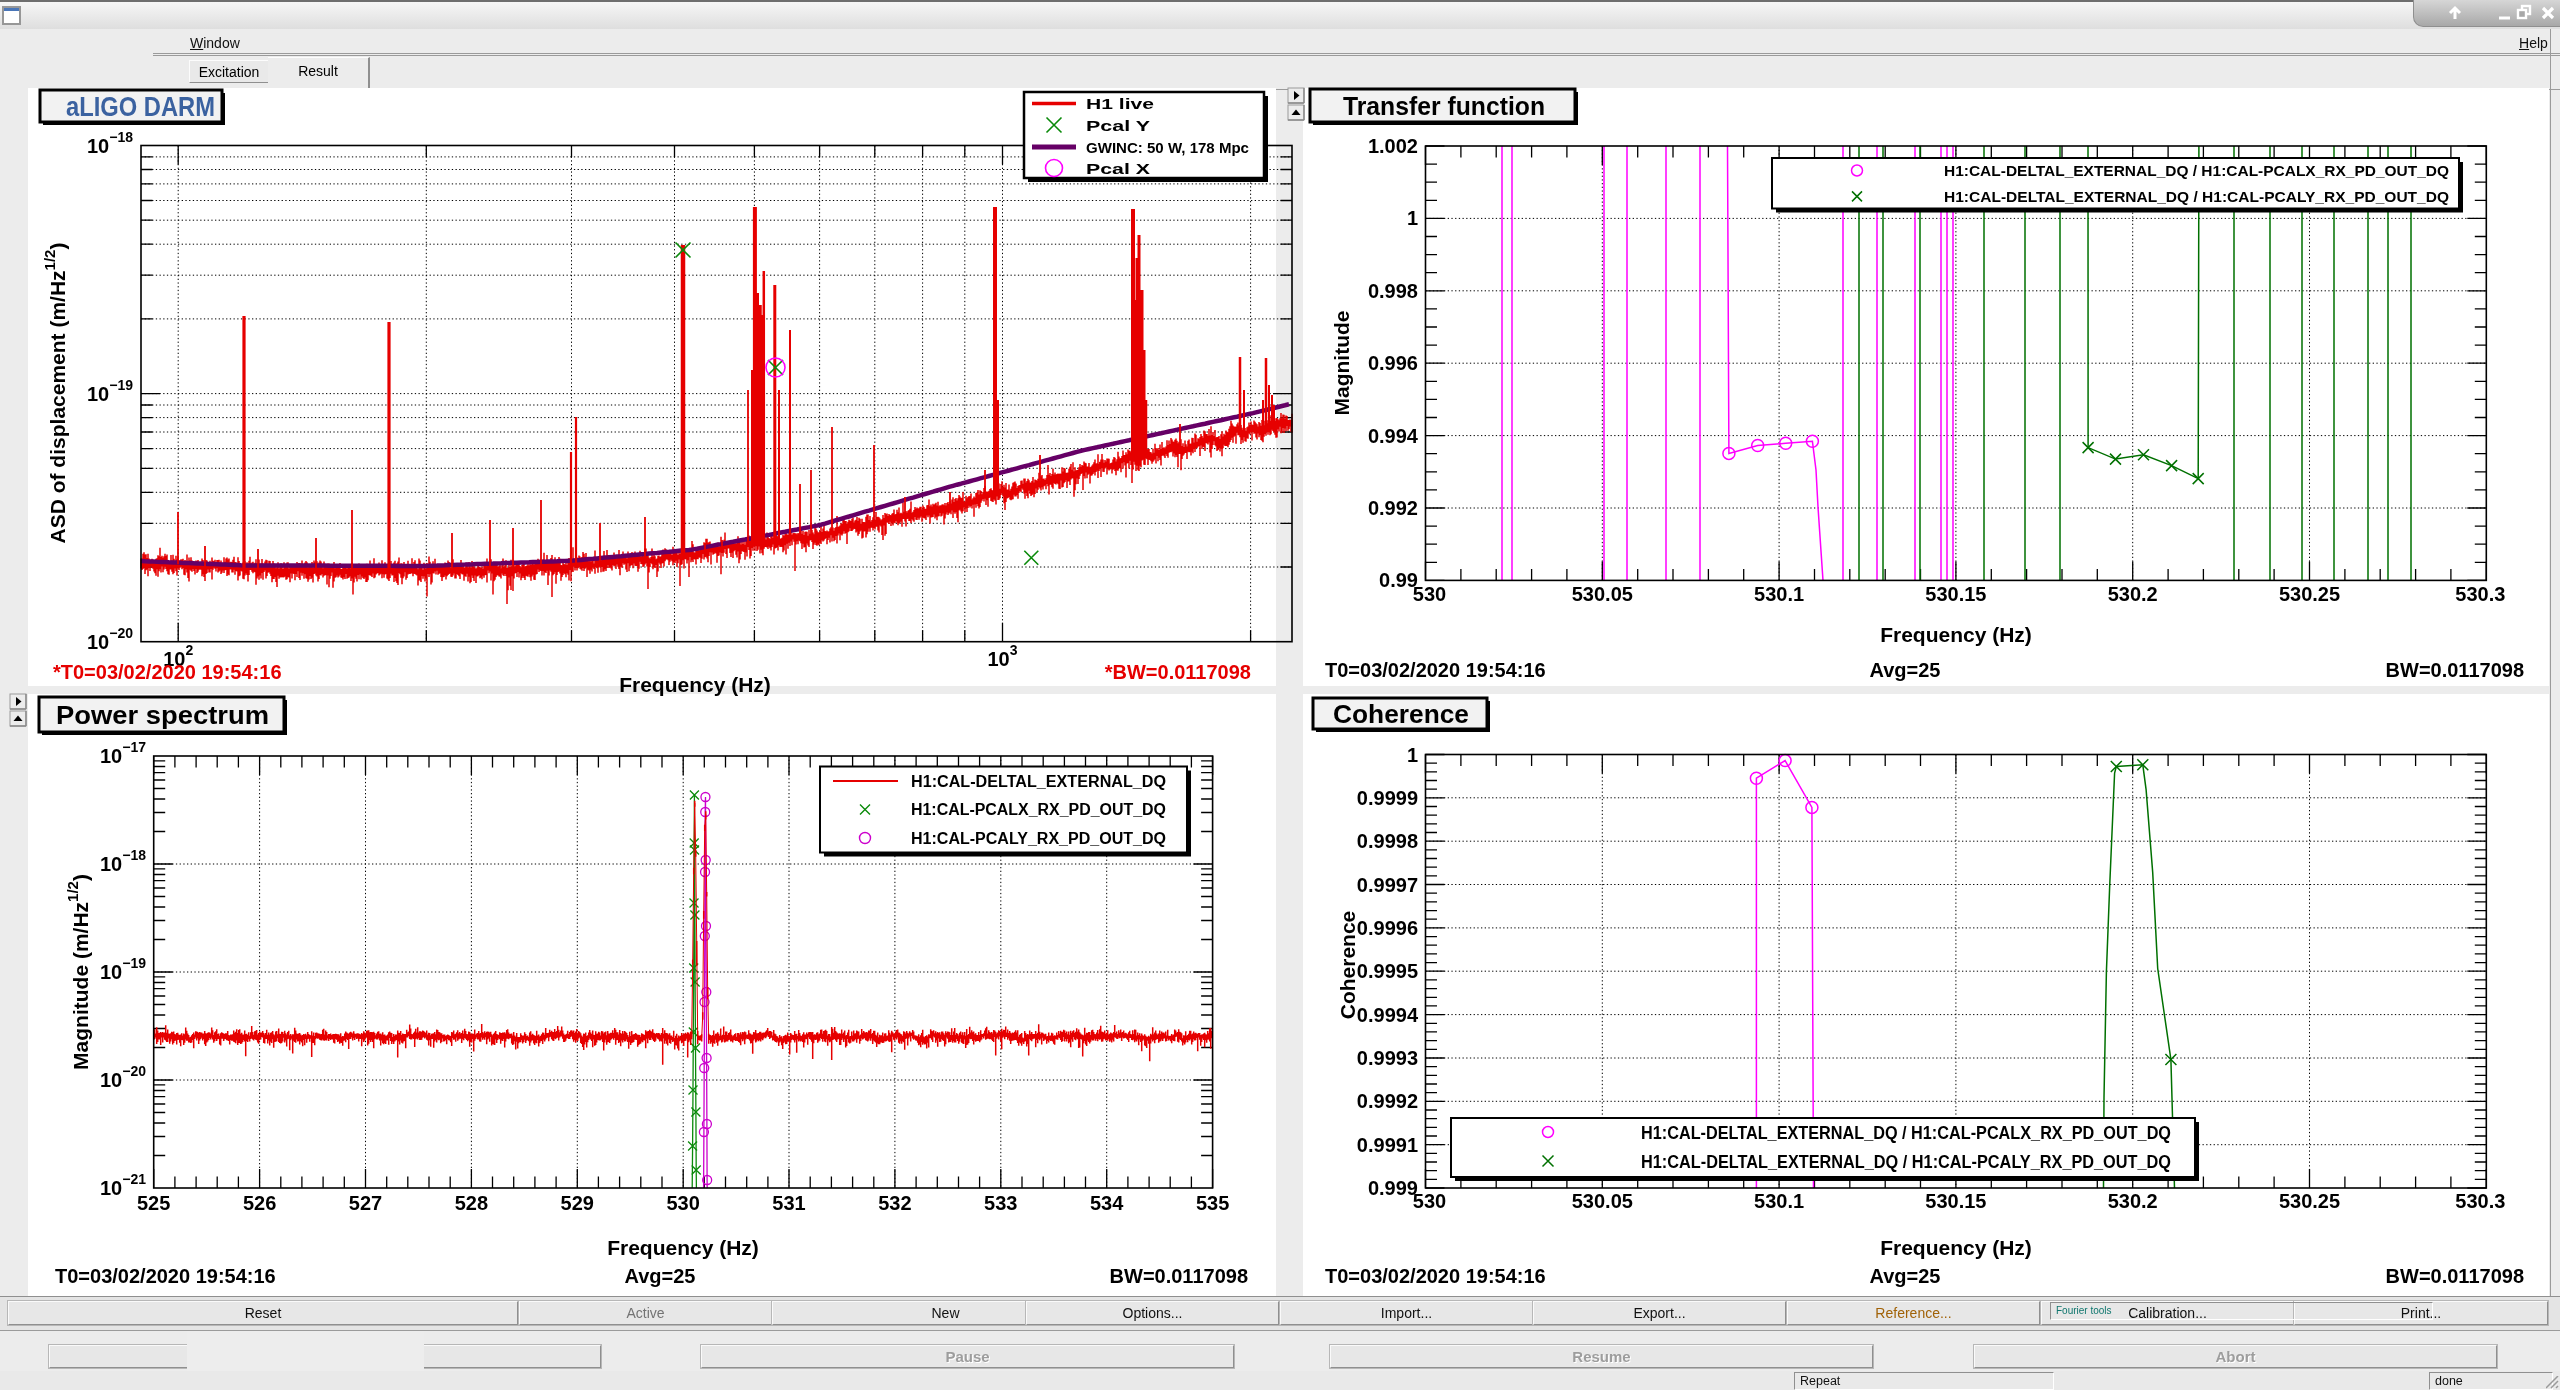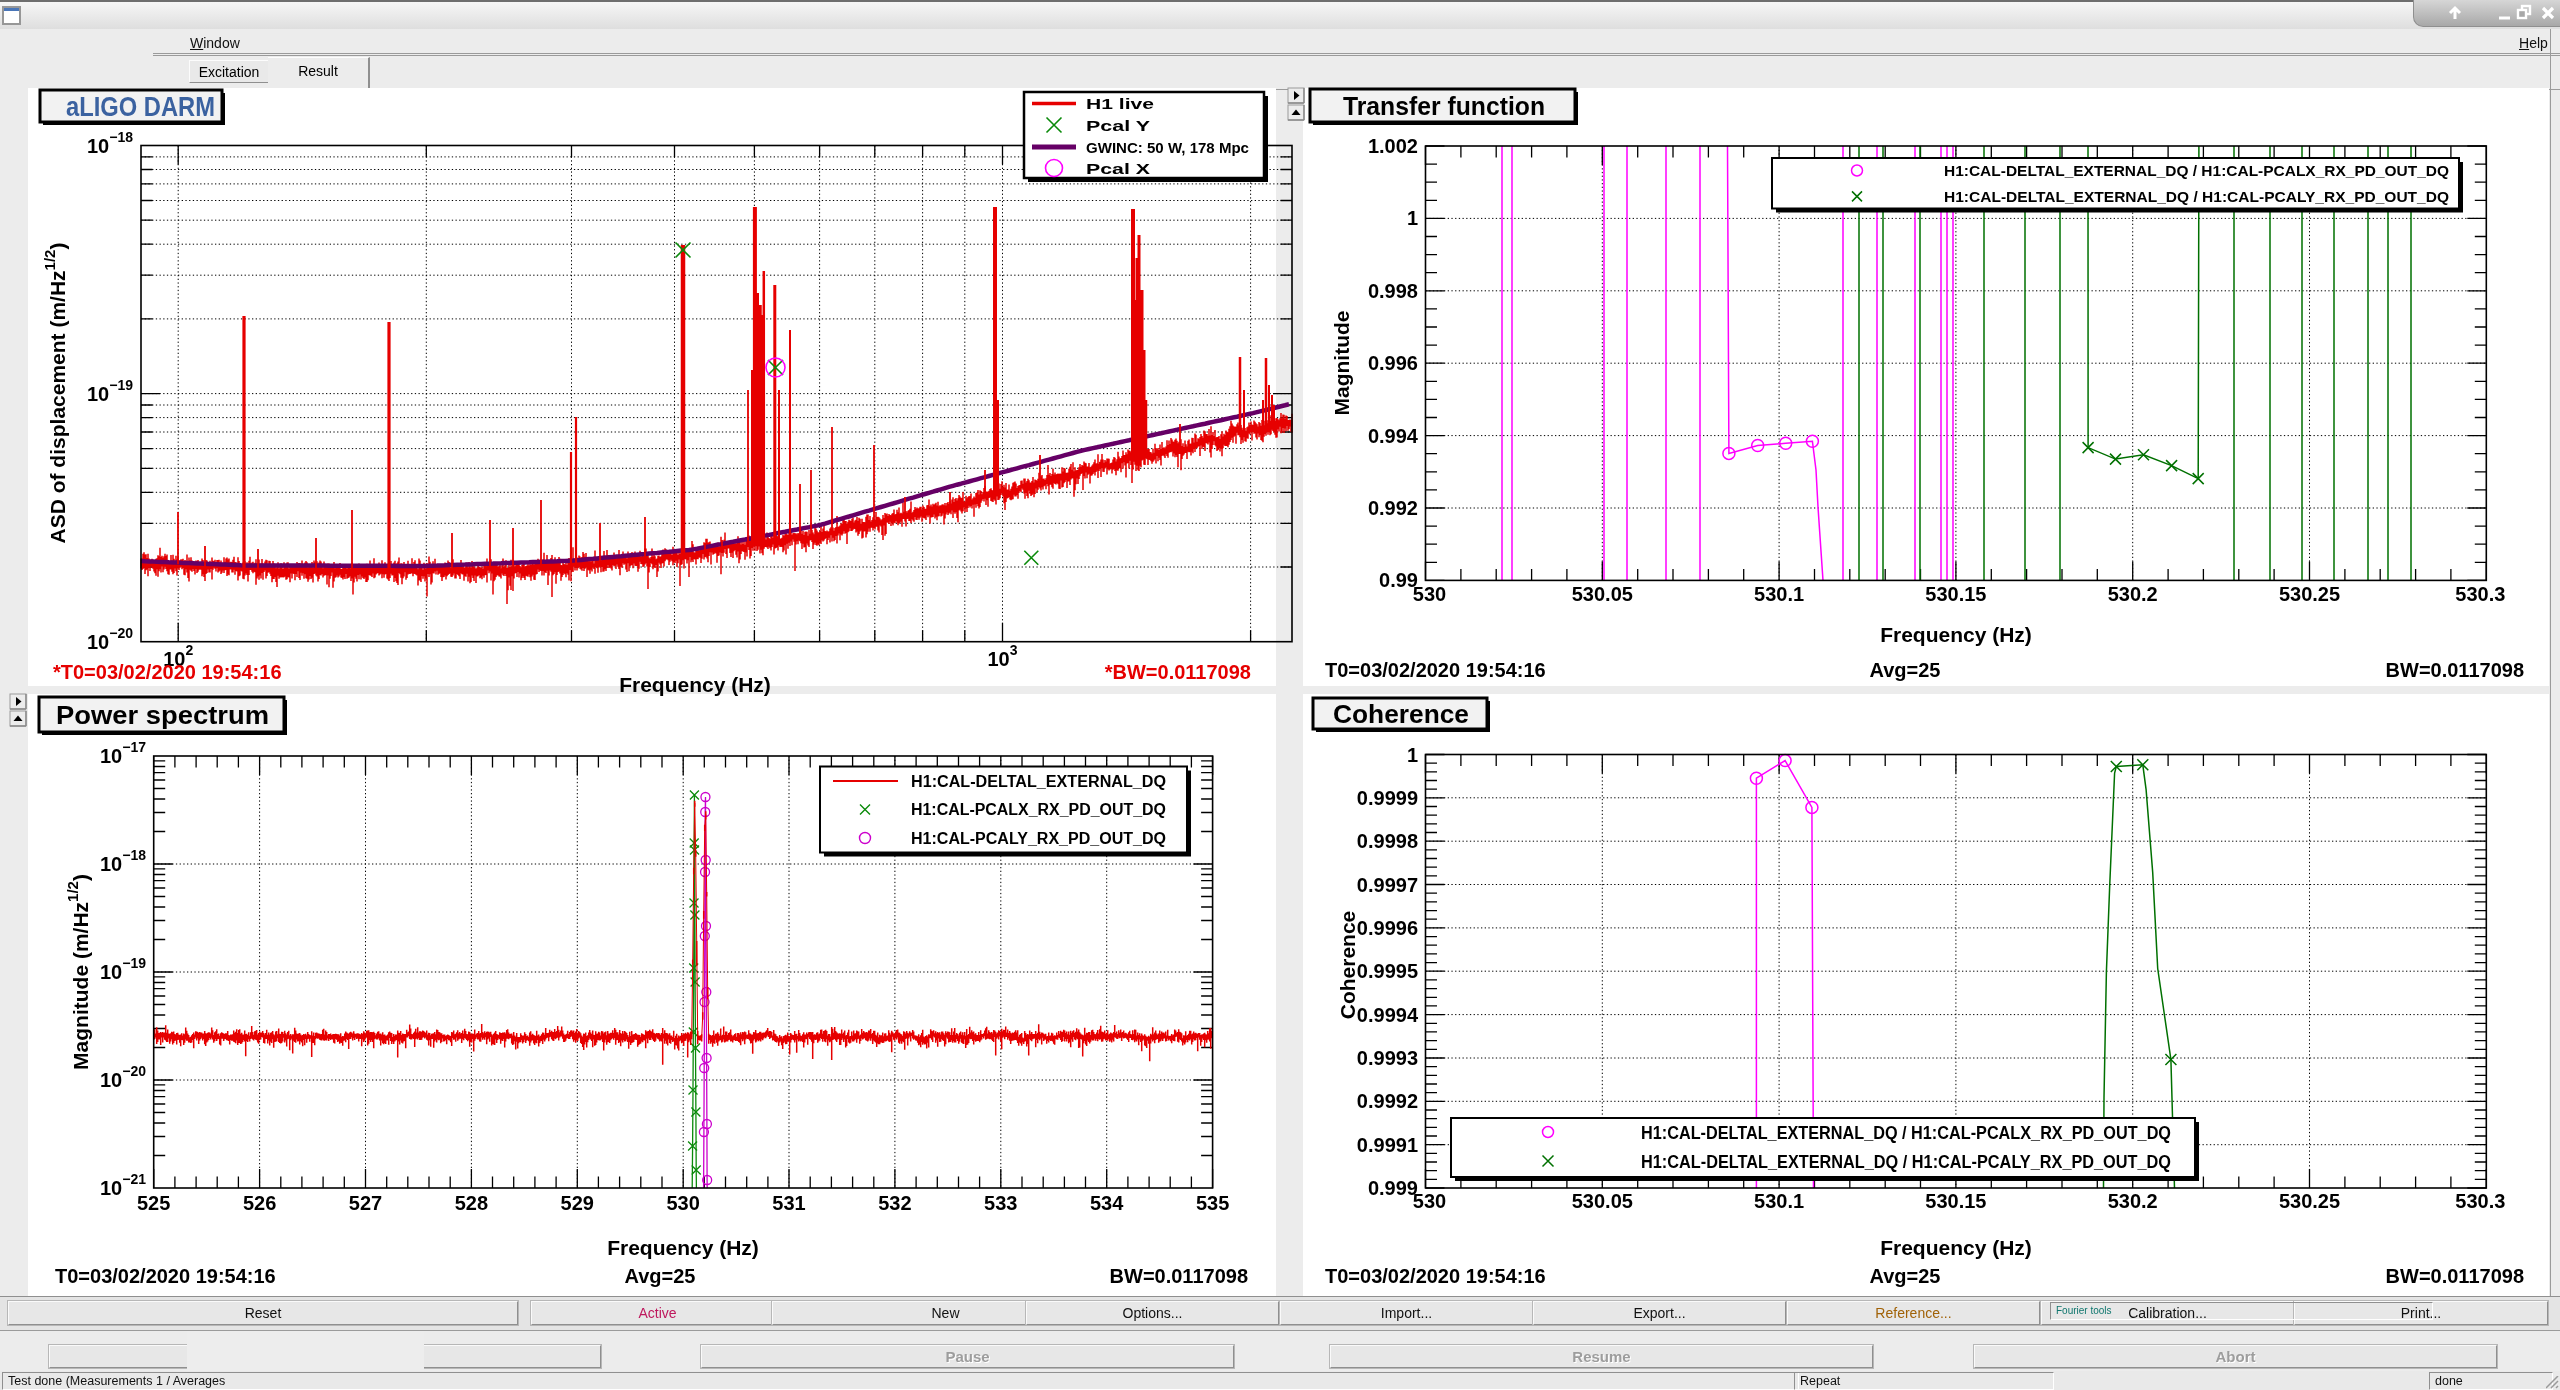--- a/index.html
+++ b/index.html
@@ -229,33 +229,32 @@
       <rect x="10" y="694" width="16" height="15" fill="#ececec" stroke="#9a9a9a" stroke-width="1"></rect>
       <path d="M10,709h16M26,694v15" stroke="#8a8a8a" stroke-width="1.4"></path>
       <path d="M16,697.0L21.5,701.5L16,706.0Z" fill="#000"></path>
       <rect x="10" y="711" width="16" height="15" fill="#ececec" stroke="#9a9a9a" stroke-width="1"></rect>
       <path d="M10,726h16M26,711v15" stroke="#8a8a8a" stroke-width="1.4"></path>
       <path d="M13.5,721.0L18,715.5L22.5,721.0Z" fill="#000"></path>
     </svg>
     <div style="position:absolute;left:0;top:1296px;width:2560px;height:1px;background:#8f8f8f"></div>
     <div style="position:absolute;left:0;top:1297px;width:2560px;height:33px;background:#e4e4e4;border-bottom:1px solid #9b9b9b"></div>
     <div style="position:absolute;left:8px;top:1301px;width:508px;height:22px;background:#e7e7e7;border-top:1px solid #fafafa;border-left:1px solid #fafafa;border-right:1px solid #8f8f8f;border-bottom:1px solid #8f8f8f;box-shadow:0 0 0 1px #b7b7b7;display:flex;align-items:center;justify-content:center;font-size:14px;color:#111;">Reset</div>
-    <div style="position:absolute;left:519px;top:1301px;width:251px;height:22px;background:#e7e7e7;border-top:1px solid #fafafa;border-left:1px solid #fafafa;border-right:1px solid #8f8f8f;border-bottom:1px solid #8f8f8f;box-shadow:0 0 0 1px #b7b7b7;display:flex;align-items:center;justify-content:center;font-size:14px;color:#be185d;margin-left:12px;">Active</div>
+    <div style="position:absolute;left:519px;top:1301px;width:251px;height:22px;background:#e7e7e7;border-top:1px solid #fafafa;border-left:1px solid #fafafa;border-right:1px solid #8f8f8f;border-bottom:1px solid #8f8f8f;box-shadow:0 0 0 1px #b7b7b7;display:flex;align-items:center;justify-content:center;font-size:14px;color:#737373;">Active</div>
     <div style="position:absolute;left:772px;top:1301px;width:251px;height:22px;background:#e7e7e7;border-top:1px solid #fafafa;border-left:1px solid #fafafa;border-right:1px solid #8f8f8f;border-bottom:1px solid #8f8f8f;box-shadow:0 0 0 1px #b7b7b7;display:flex;align-items:center;justify-content:center;font-size:14px;color:#111;padding-left:47px;">New</div>
     <div style="position:absolute;left:1026px;top:1301px;width:251px;height:22px;background:#e7e7e7;border-top:1px solid #fafafa;border-left:1px solid #fafafa;border-right:1px solid #8f8f8f;border-bottom:1px solid #8f8f8f;box-shadow:0 0 0 1px #b7b7b7;display:flex;align-items:center;justify-content:center;font-size:14px;color:#111;">Options...</div>
     <div style="position:absolute;left:1280px;top:1301px;width:251px;height:22px;background:#e7e7e7;border-top:1px solid #fafafa;border-left:1px solid #fafafa;border-right:1px solid #8f8f8f;border-bottom:1px solid #8f8f8f;box-shadow:0 0 0 1px #b7b7b7;display:flex;align-items:center;justify-content:center;font-size:14px;color:#111;">Import...</div>
     <div style="position:absolute;left:1533px;top:1301px;width:251px;height:22px;background:#e7e7e7;border-top:1px solid #fafafa;border-left:1px solid #fafafa;border-right:1px solid #8f8f8f;border-bottom:1px solid #8f8f8f;box-shadow:0 0 0 1px #b7b7b7;display:flex;align-items:center;justify-content:center;font-size:14px;color:#111;">Export...</div>
     <div style="position:absolute;left:1787px;top:1301px;width:251px;height:22px;background:#e7e7e7;border-top:1px solid #fafafa;border-left:1px solid #fafafa;border-right:1px solid #8f8f8f;border-bottom:1px solid #8f8f8f;box-shadow:0 0 0 1px #b7b7b7;display:flex;align-items:center;justify-content:center;font-size:14px;color:#a16207;">Reference...</div>
     <div style="position:absolute;left:2041px;top:1301px;width:251px;height:22px;background:#e7e7e7;border-top:1px solid #fafafa;border-left:1px solid #fafafa;border-right:1px solid #8f8f8f;border-bottom:1px solid #8f8f8f;box-shadow:0 0 0 1px #b7b7b7;display:flex;align-items:center;justify-content:center;font-size:14px;color:#111;">Calibration...</div>
     <div style="position:absolute;left:2294px;top:1301px;width:252px;height:22px;background:#e7e7e7;border-top:1px solid #fafafa;border-left:1px solid #fafafa;border-right:1px solid #8f8f8f;border-bottom:1px solid #8f8f8f;box-shadow:0 0 0 1px #b7b7b7;display:flex;align-items:center;justify-content:center;font-size:14px;color:#111;">Print...</div>
     <div style="position:absolute;left:49px;top:1345px;width:550px;height:21px;background:#e7e7e7;border-top:1px solid #fafafa;border-left:1px solid #fafafa;border-right:1px solid #8f8f8f;border-bottom:1px solid #8f8f8f;box-shadow:0 0 0 1px #b7b7b7;display:flex;align-items:center;justify-content:center;font-size:14px;color:#111;"></div>
     <div style="position:absolute;left:701px;top:1345px;width:531px;height:21px;background:#e7e7e7;border-top:1px solid #fafafa;border-left:1px solid #fafafa;border-right:1px solid #8f8f8f;border-bottom:1px solid #8f8f8f;box-shadow:0 0 0 1px #b7b7b7;display:flex;align-items:center;justify-content:center;font-size:15px;color:#9d9d9d;font-weight:bold;text-shadow:1px 1px 0 #fff;">Pause</div>
     <div style="position:absolute;left:1330px;top:1345px;width:541px;height:21px;background:#e7e7e7;border-top:1px solid #fafafa;border-left:1px solid #fafafa;border-right:1px solid #8f8f8f;border-bottom:1px solid #8f8f8f;box-shadow:0 0 0 1px #b7b7b7;display:flex;align-items:center;justify-content:center;font-size:15px;color:#9d9d9d;font-weight:bold;text-shadow:1px 1px 0 #fff;">Resume</div>
     <div style="position:absolute;left:1974px;top:1345px;width:521px;height:21px;background:#e7e7e7;border-top:1px solid #fafafa;border-left:1px solid #fafafa;border-right:1px solid #8f8f8f;border-bottom:1px solid #8f8f8f;box-shadow:0 0 0 1px #b7b7b7;display:flex;align-items:center;justify-content:center;font-size:15px;color:#9d9d9d;font-weight:bold;text-shadow:1px 1px 0 #fff;">Abort</div>
     <div style="position:absolute;left:187px;top:1331px;width:237px;height:41px;background:#ededed"></div>
     <div style="position:absolute;left:0;top:1371px;width:2560px;height:19px;background:#e9e9e9"></div>
-    <div style="position:absolute;left:2px;top:1372px;width:1790px;height:16px;border-top:1px solid #8f8f8f;border-left:1px solid #8f8f8f;border-bottom:1px solid #fff;border-right:1px solid #fff;font-size:12.5px;color:#111;padding-left:5px;line-height:16px">Test done (Measurements 1 / Averages</div>
     <div style="position:absolute;left:1794px;top:1372px;width:253px;height:16px;border-top:1px solid #8f8f8f;border-left:1px solid #8f8f8f;border-bottom:1px solid #fff;border-right:1px solid #fff;font-size:12.5px;color:#111;padding-left:5px;line-height:16px">Repeat</div>
     <div style="position:absolute;left:2050px;top:1302px;width:376px;height:16px;border-top:1px solid #8f8f8f;border-left:1px solid #8f8f8f;border-bottom:1px solid #fff;border-right:1px solid #fff;font-size:10px;color:#0f766e;padding-left:5px;line-height:16px">Fourier tools</div>
     <div style="position:absolute;left:2429px;top:1372px;width:117px;height:16px;border-top:1px solid #8f8f8f;border-left:1px solid #8f8f8f;border-bottom:1px solid #fff;border-right:1px solid #fff;font-size:12.5px;color:#111;padding-left:5px;line-height:16px">done</div>
     <svg width="14" height="14" style="position:absolute;left:2546px;top:1376px" xmlns="http://www.w3.org/2000/svg">
       <path d="M12,0 L0,12 M12,5 L5,12 M12,10 L10,12" stroke="#9a9a9a" stroke-width="1.5"></path>
     </svg>
   </div>
 </body></html>

